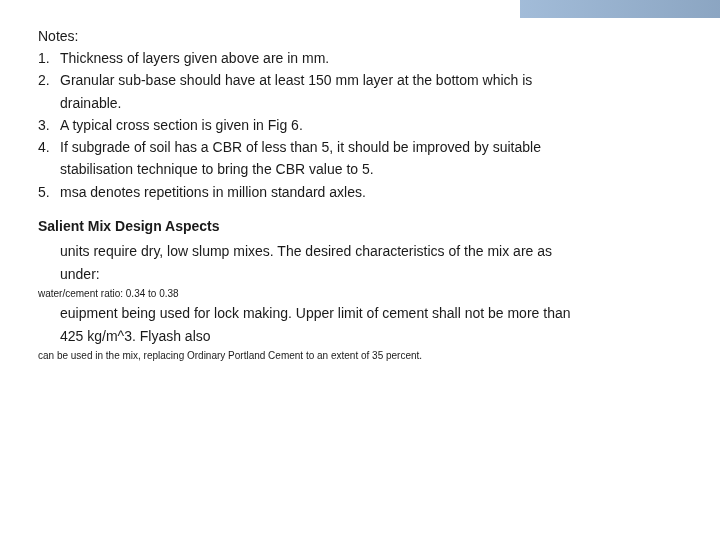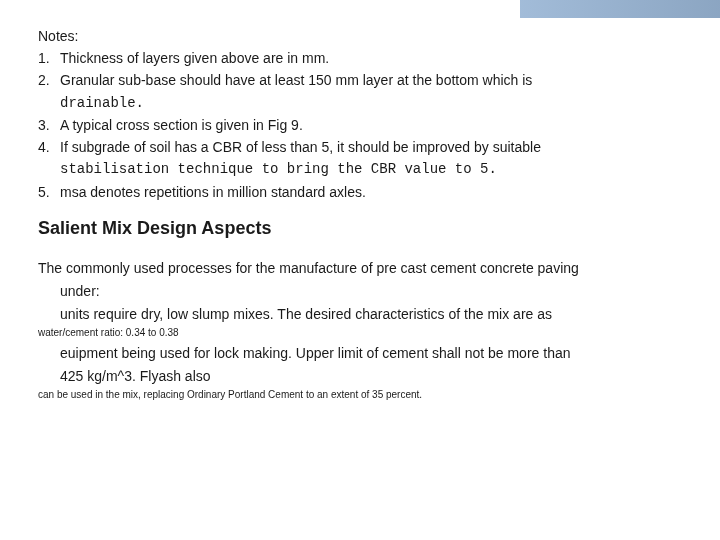--- a/index.html
+++ b/index.html
@@ -64,31 +64,30 @@
 
     .list-content {
       flex: 1;
     }
 
     .indent-line {
       padding-left: 22px;
       font-size: 14px;
       line-height: 1.45;
       margin-bottom: 2px;
-      font-family: Liberation Mono, monospace;
     }
 
     .section-gap {
       height: 14px;
     }
 
     .bold-heading {
       font-weight: bold;
-      font-size: 18px;
-      margin-bottom: 19px;
+      font-size: 14px;
+      margin-bottom: 7px;
     }
 
     .para {
       font-size: 14px;
       line-height: 1.48;
       margin-bottom: 2px;
       text-align: justify;
     }
 
     .para-indented {
@@ -123,43 +122,42 @@
       </li>
 
       <li>
         <span class="list-number">2.</span>
         <span class="list-content">Granular sub-base should have at least 150 mm layer at the bottom which is</span>
       </li>
       <div class="indent-line">drainable.</div>
 
       <li>
         <span class="list-number">3.</span>
-        <span class="list-content">A typical cross section is given in Fig 9.</span>
+        <span class="list-content">A typical cross section is given in Fig 6.</span>
       </li>
 
       <li>
         <span class="list-number">4.</span>
         <span class="list-content">If subgrade of soil has a CBR of less than 5, it should be improved by suitable</span>
       </li>
       <div class="indent-line">stabilisation technique to bring the CBR value to 5.</div>
 
       <li>
         <span class="list-number">5.</span>
         <span class="list-content">msa denotes repetitions in million standard axles.</span>
       </li>
 
     </ul>
 
     <div class="section-gap"></div>
 
     <div class="bold-heading">Salient Mix Design Aspects</div>
 
-    <div class="para">The commonly used processes for the manufacture of pre cast cement concrete paving</div>
+    <div class="para-indented">units require dry, low slump mixes. The desired characteristics of the mix are as</div>
     <div class="para-indented">under:</div>
-    <div class="para-indented">units require dry, low slump mixes. The desired characteristics of the mix are as</div>
 
     <div class="single-line">water/cement ratio: 0.34 to 0.38</div>
 
     <div class="para-indented">euipment being used for lock making. Upper limit of cement shall not be more than</div>
     <div class="para-indented">425 kg/m^3. Flyash also</div>
 
     <div class="single-line">can be used in the mix, replacing Ordinary Portland Cement to an extent of 35 percent.</div>
 
   </div>
 </div>

